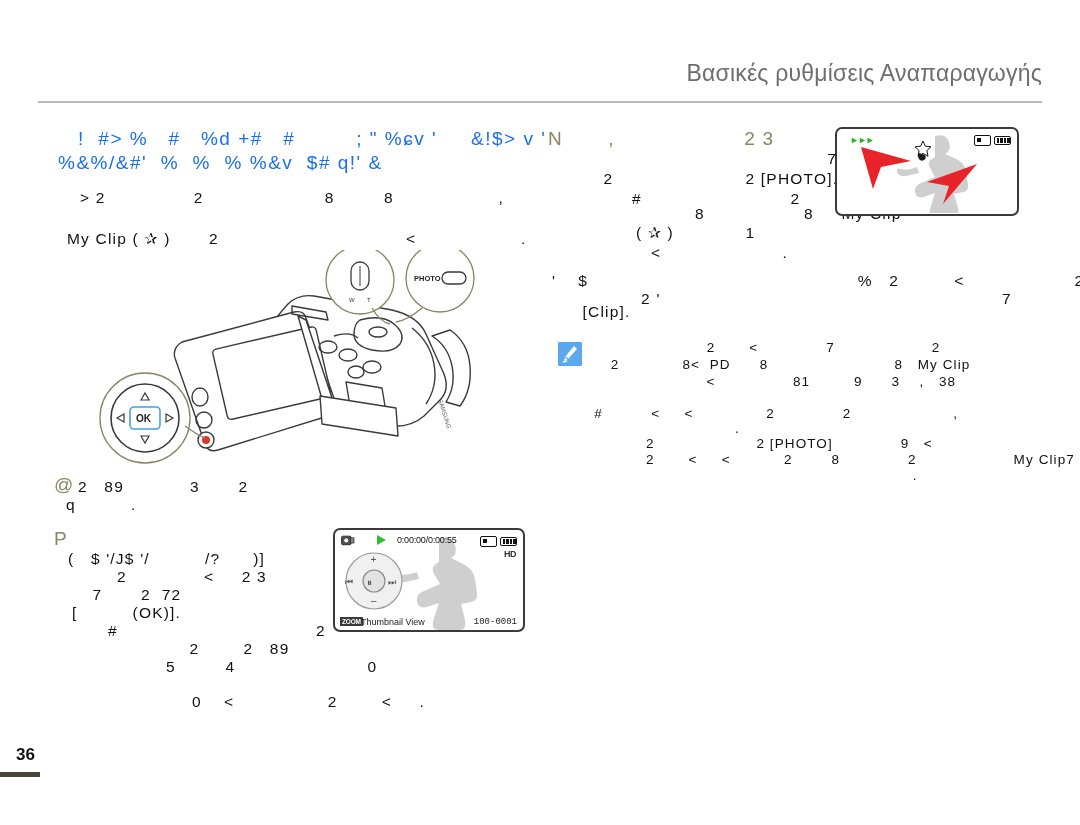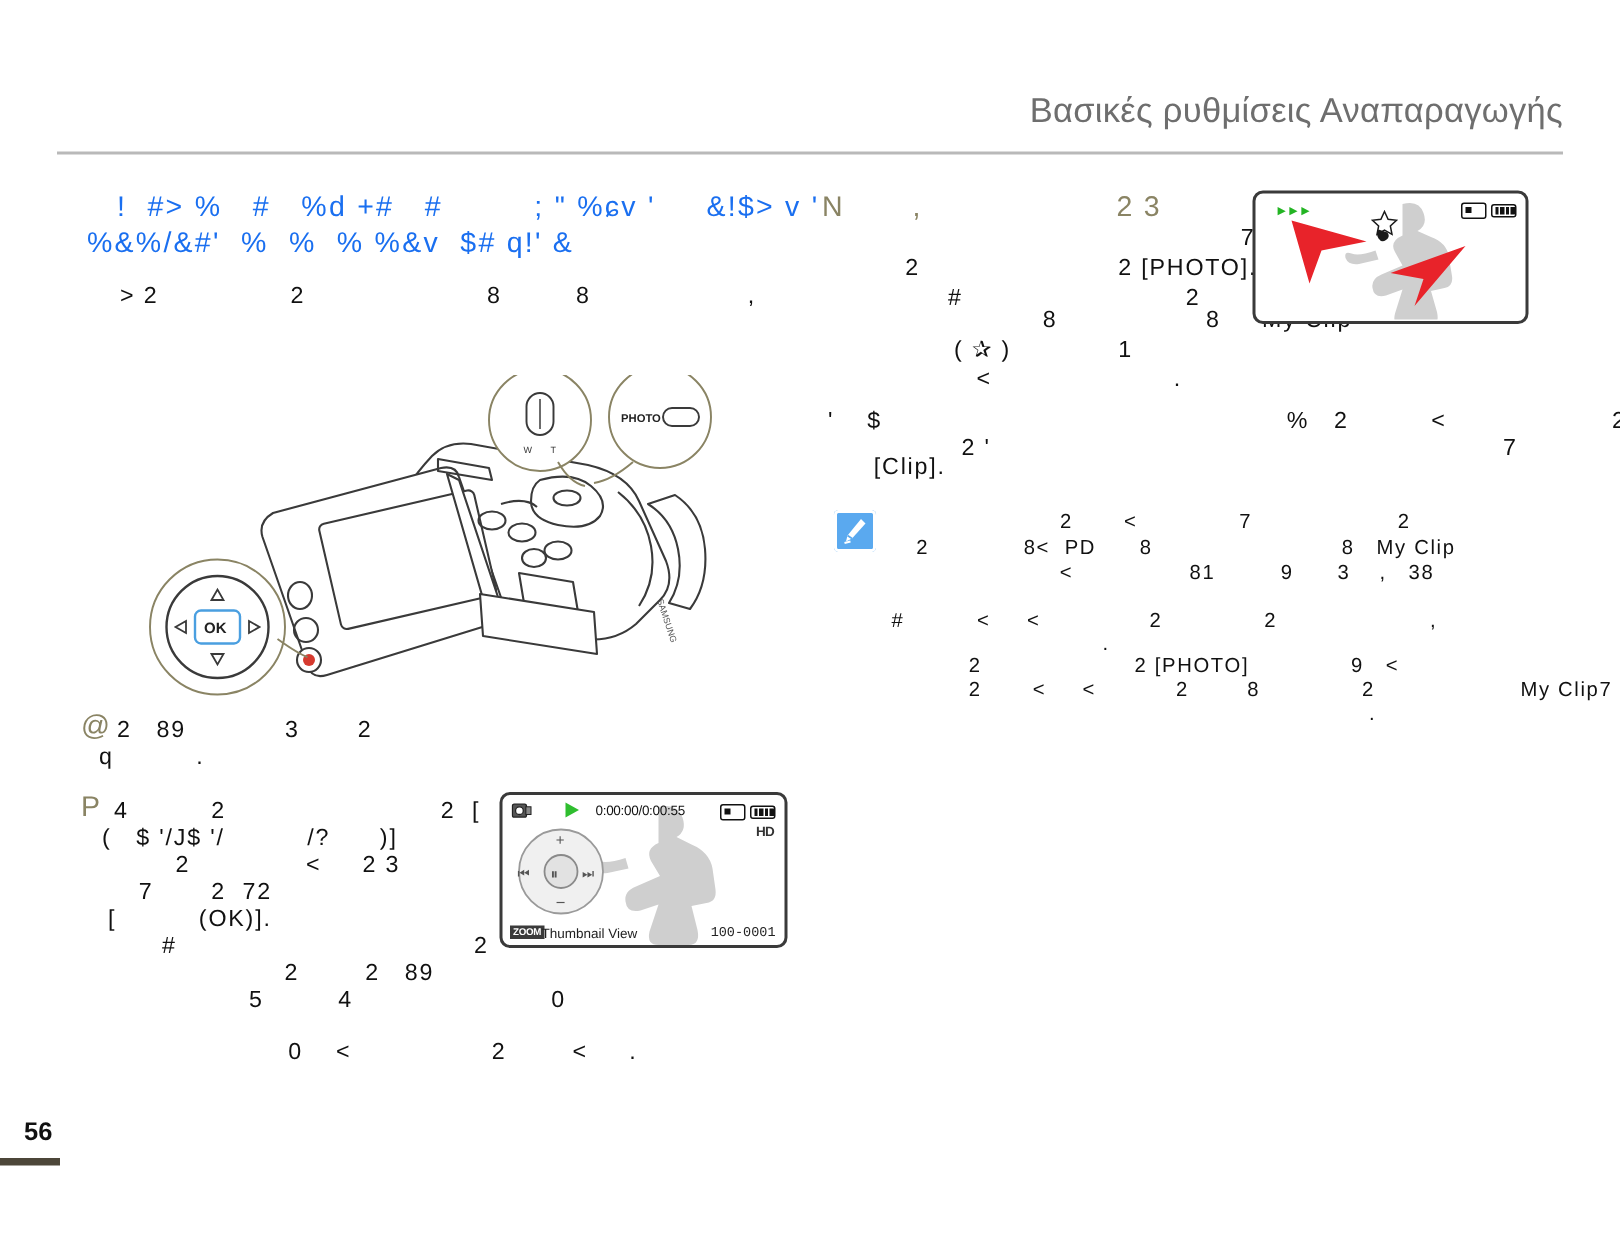--- a/index.html
+++ b/index.html
@@ -85,20 +85,21 @@
 
 <div class="page">
 
   <div class="hdr-title">Βασικές ρυθμίσεις Αναπαραγωγής</div>
   <div class="hdr-rule"></div>
 
   <div class="g blue" style="left:78px;top:128px;">!  #&gt; %   #   %d +#   #         ; " %ɕv '     &amp;!$&gt; v '</div>
   <div class="g blue" style="left:58px;top:152px;">%&amp;%/&amp;#'  %  %  % %&amp;v  $# q!' &amp;</div>
 
   <div class="g body" style="left:56px;top:189px;margin-left:24px;">&gt; 2                2                      8         8                   ,</div>
+  <div class="g body" style="left:56px;top:230px;">  My Clip ( ✰ )       2                                  &lt;                   .</div>
 
   <div class="cam">
     <svg width="450" height="235" viewBox="0 0 450 235">
       <g fill="none" stroke="#3a3a3a" stroke-width="1.4" stroke-linejoin="round">
 
         <path d="M228 54 q10-10 26-8 l78 14 q26 6 34 24 l18 40 q6 16 -4 26 l-16 16 q-14 12 -34 10 l-82-10 q-22-4 -28-22 l-14-46 q-4-16 22-44 z" fill="#ffffff"></path>
 
         <path d="M352 78 q18 14 22 36 q4 22 -8 40"></path>
 
         <path d="M372 86 q16 10 20 30 q4 20 -6 36 l14 4 q12-16 10-40 q-2-24-20-36 z" fill="#ffffff"></path>
@@ -160,21 +161,20 @@
         <path d="M125 176 q14 10 20 12" fill="none" stroke="#8a8464" stroke-width="1.3"></path>
       </g>
     </svg>
   </div>
 
   <div class="g bullet" style="left:54px;top:474px;">@</div>
   <div class="g body" style="left:78px;top:478px;">2   89            3       2</div>
   <div class="g body" style="left:66px;top:496px;">q          .</div>
 
   <div class="g bullet" style="left:54px;top:528px;">P</div>
-  <div class="g body" style="left:76px;top:532px;">4          2                          2  [</div>
   <div class="g body" style="left:68px;top:550px;">(   $ '/J$ '/          /?      )]</div>
   <div class="g body" style="left:84px;top:568px;">      2              &lt;     2 3</div>
   <div class="g body" style="left:76px;top:586px;">   7       2  72                            2</div>
   <div class="g body" style="left:72px;top:604px;">[          (OK)].</div>
   <div class="g body" style="left:86px;top:622px;">    #                                    2</div>
   <div class="g body" style="left:96px;top:640px;">                 2        2   89</div>
   <div class="g body" style="left:100px;top:658px;">            5         4                        0</div>
   <div class="g body" style="left:104px;top:681px;margin-top:12px;">                0    &lt;                 2        &lt;     .</div>
 
   <div class="lcd" id="lcd-bottom">
@@ -276,16 +276,16 @@
         <path d="M60 2 L10 20 L32 24 L26 42 Z" fill="#e8232a"></path>
       </svg>
 
       <svg style="position:absolute;left:76px;top:11px;" width="20" height="22" viewBox="0 0 20 22">
         <path d="M10 1 L12.4 6.2 L18 6.8 L13.9 10.6 L15 16.2 L10 13.4 L5 16.2 L6.1 10.6 L2 6.8 L7.6 6.2 Z" fill="#ffffff" stroke="#1a1a1a" stroke-width="1"></path>
         <path d="M6 13 q-2 3 0 6 q2 3 5 1 q3-2 1-5 z" fill="#1a1a1a"></path>
       </svg>
     </div>
   </div>
 
-  <div class="pagenum">56</div>
+  <div class="pagenum">36</div>
   <div class="footer-bar"></div>
 
 </div>
 
 </body></html>

